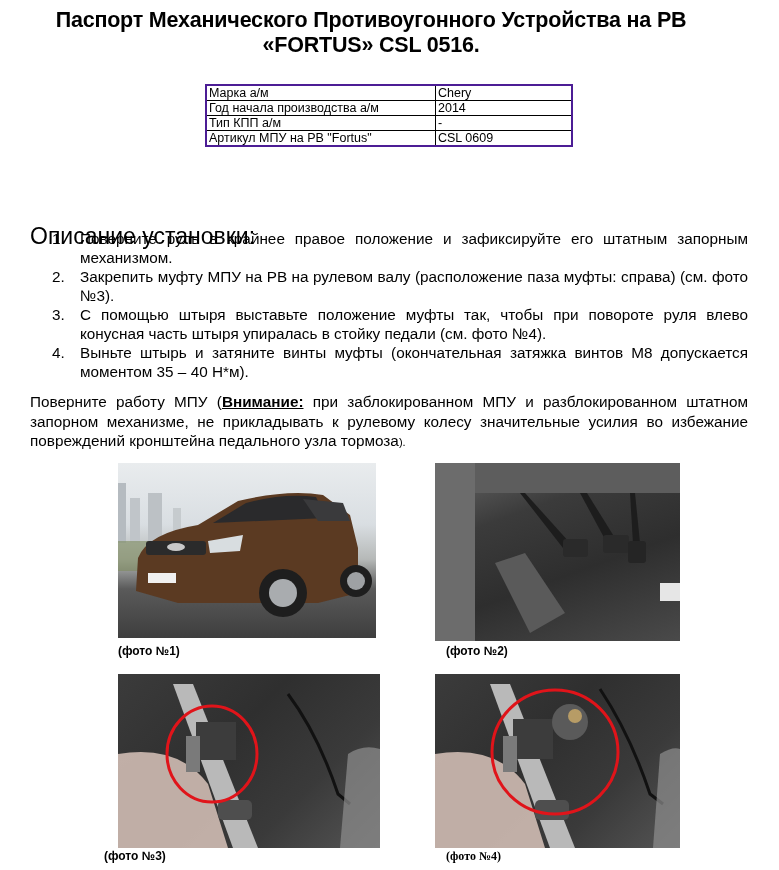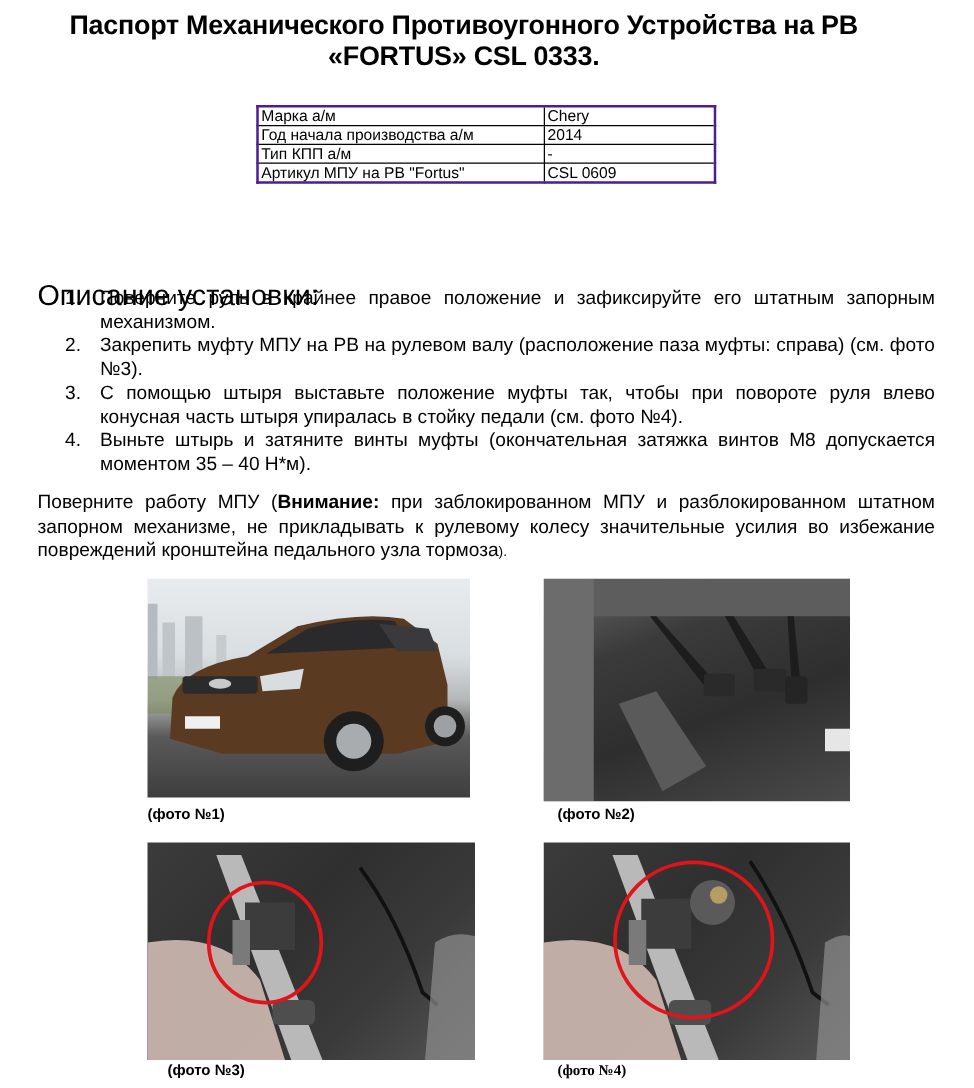--- a/index.html
+++ b/index.html
@@ -32,21 +32,21 @@
     list-style: none; font-size: 15.3px; line-height: 19px;
   }
   ol.steps li { position: relative; padding-left: 50px; text-align: justify; }
   ol.steps li .num { position: absolute; left: 22px; top: 0; }
   ol.steps li .txt { display: block; }
 
   .check {
     position: absolute; left: 30px; top: 392px; width: 718px;
     font-size: 15.3px; line-height: 19.5px; text-align: justify;
   }
-  .check b { font-weight: bold; }
+  .check b { font-weight: bold; text-decoration: underline; }
   .check .small { font-size: 11px; }
 
   .photo { position: absolute; overflow: hidden; }
   .cap { position: absolute; font-weight: bold; font-size: 12px; line-height: 14px; }
 
   
   #p1 { left: 118px; top: 463px; width: 258px; height: 175px;
     background: linear-gradient(180deg, #e9ecee 0%, #d9dee2 35%, #b6b9b8 55%, #5a5a5a 72%, #3e3e3e 100%); }
   
   #p2 { left: 435px; top: 463px; width: 245px; height: 178px;
@@ -56,21 +56,21 @@
     background: linear-gradient(135deg, #3b3b3b 0%, #2f2f2f 40%, #3a3a3a 70%, #555 100%); }
   #p4 { left: 435px; top: 674px; width: 245px; height: 174px;
     background: linear-gradient(135deg, #3b3b3b 0%, #2f2f2f 40%, #3a3a3a 70%, #555 100%); }
   .photo svg { position: absolute; left: 0; top: 0; width: 100%; height: 100%; }
 </style>
 </head>
 <body>
 
 <div class="title">
   <div>Паспорт Механического Противоугонного Устройства на РВ</div>
-  <div>«FORTUS» CSL 0333.</div>
+  <div>«FORTUS» CSL 0516.</div>
 </div>
 
 <table class="spec">
   <tbody>
     <tr>
       <td class="k">Марка а/м</td>
       <td class="v">Chery</td>
     </tr>
     <tr>
       <td class="k">Год начала производства а/м</td>
@@ -155,21 +155,21 @@
     <path d="M0,80 Q60,70 90,110 L110,174 L0,174 Z" fill="#d9c4bb" opacity="0.85"></path>
     <path d="M55,10 L75,10 L140,174 L115,174 Z" fill="#b9b9b9"></path>
     <rect x="78" y="48" width="40" height="38" fill="#3c3c3c"></rect>
     <rect x="68" y="62" width="14" height="36" fill="#7a7a7a"></rect>
     <rect x="100" y="126" width="34" height="20" rx="5" fill="#4e4e4e"></rect>
     <path d="M170,20 Q200,60 220,120 L232,130" stroke="#111" stroke-width="3" fill="none"></path>
     <path d="M230,80 Q245,70 262,75 L262,174 L222,174 Z" fill="#8e8e8e" opacity="0.7"></path>
     <ellipse cx="94" cy="80" rx="45" ry="48" fill="none" stroke="#e0141a" stroke-width="3"></ellipse>
   </svg>
 </div>
-<div class="cap" style="left:134px; top:849px;">(фото №3)</div>
+<div class="cap" style="left:104px; top:849px;">(фото №3)</div>
 
 <div class="photo" id="p4">
   <svg viewBox="0 0 245 174" preserveAspectRatio="none">
     <path d="M0,80 Q60,70 90,110 L110,174 L0,174 Z" fill="#d9c4bb" opacity="0.85"></path>
     <path d="M55,10 L75,10 L140,174 L115,174 Z" fill="#b9b9b9"></path>
     <rect x="78" y="45" width="40" height="40" fill="#3c3c3c"></rect>
     <rect x="68" y="62" width="14" height="36" fill="#7a7a7a"></rect>
     <circle cx="135" cy="48" r="18" fill="#5a5a5a"></circle>
     <circle cx="140" cy="42" r="7" fill="#b79c66"></circle>
     <rect x="100" y="126" width="34" height="20" rx="5" fill="#4e4e4e"></rect>

